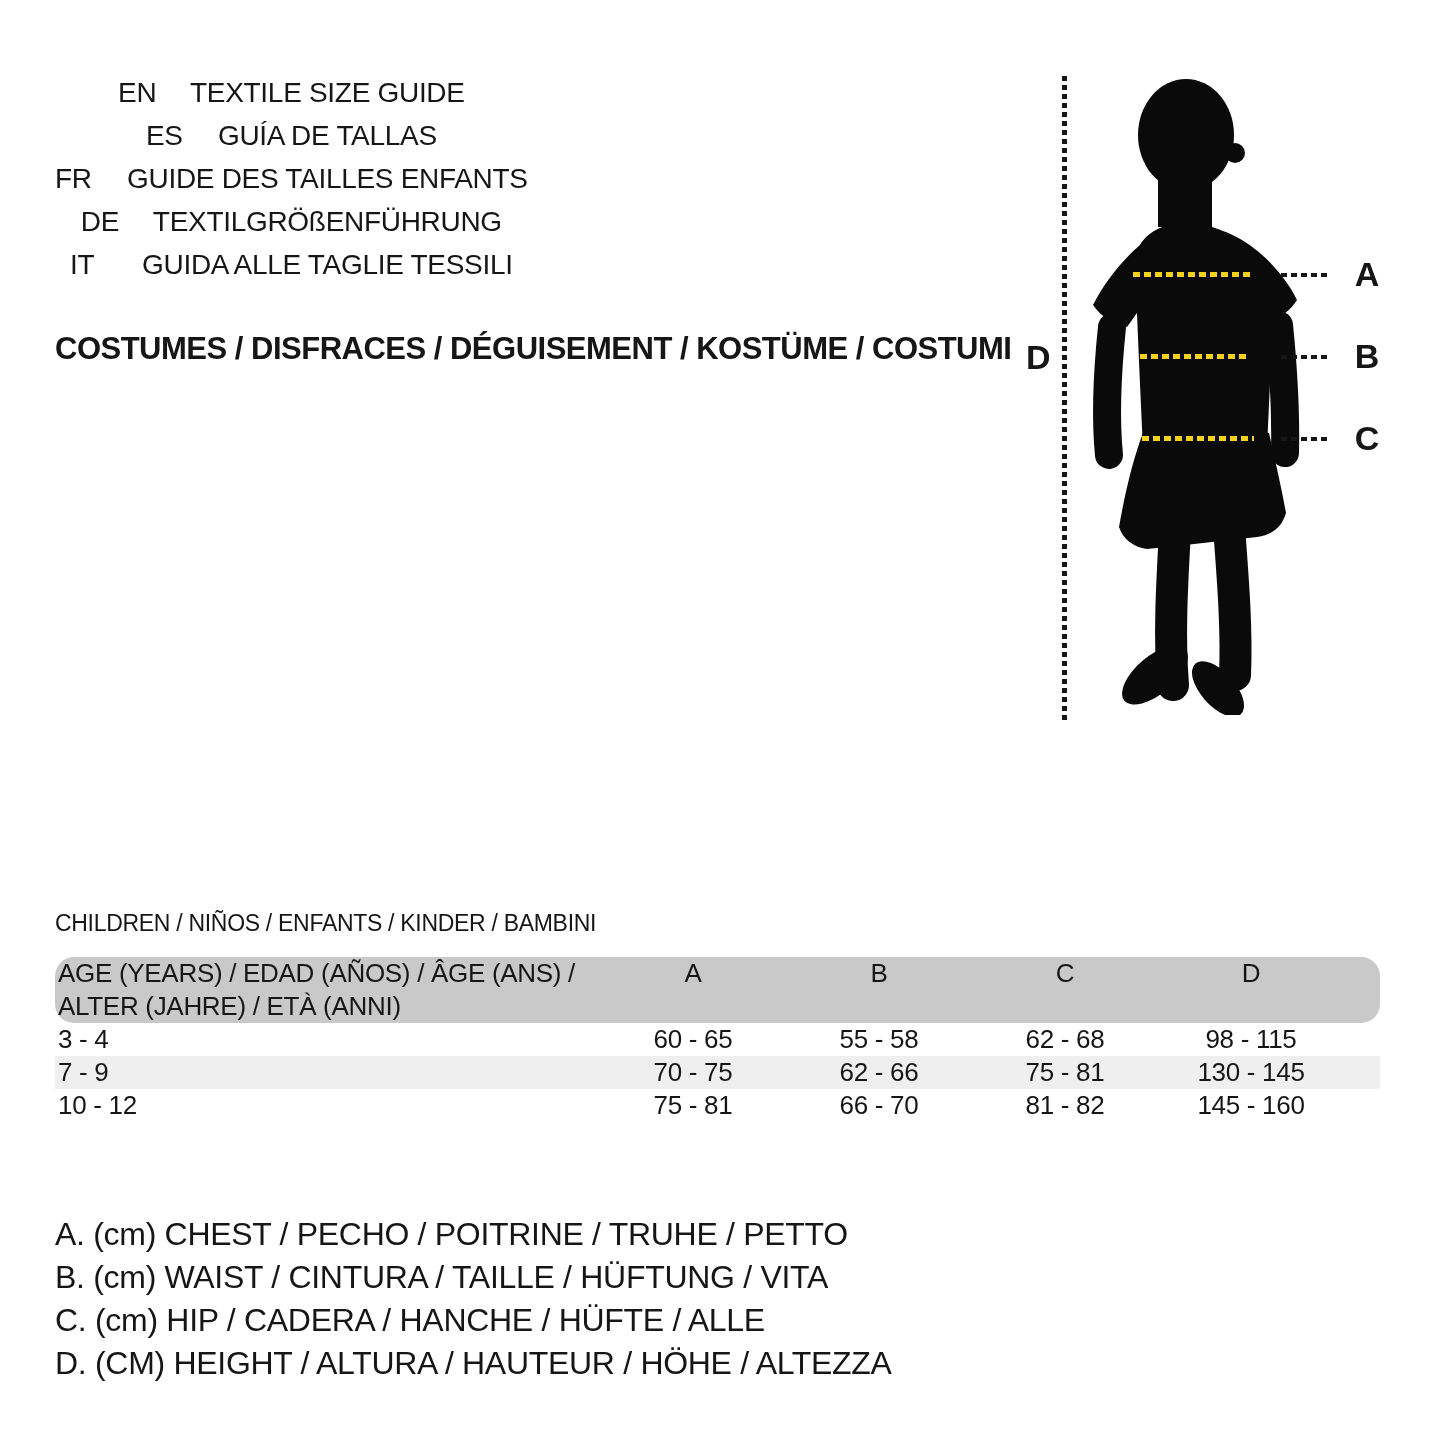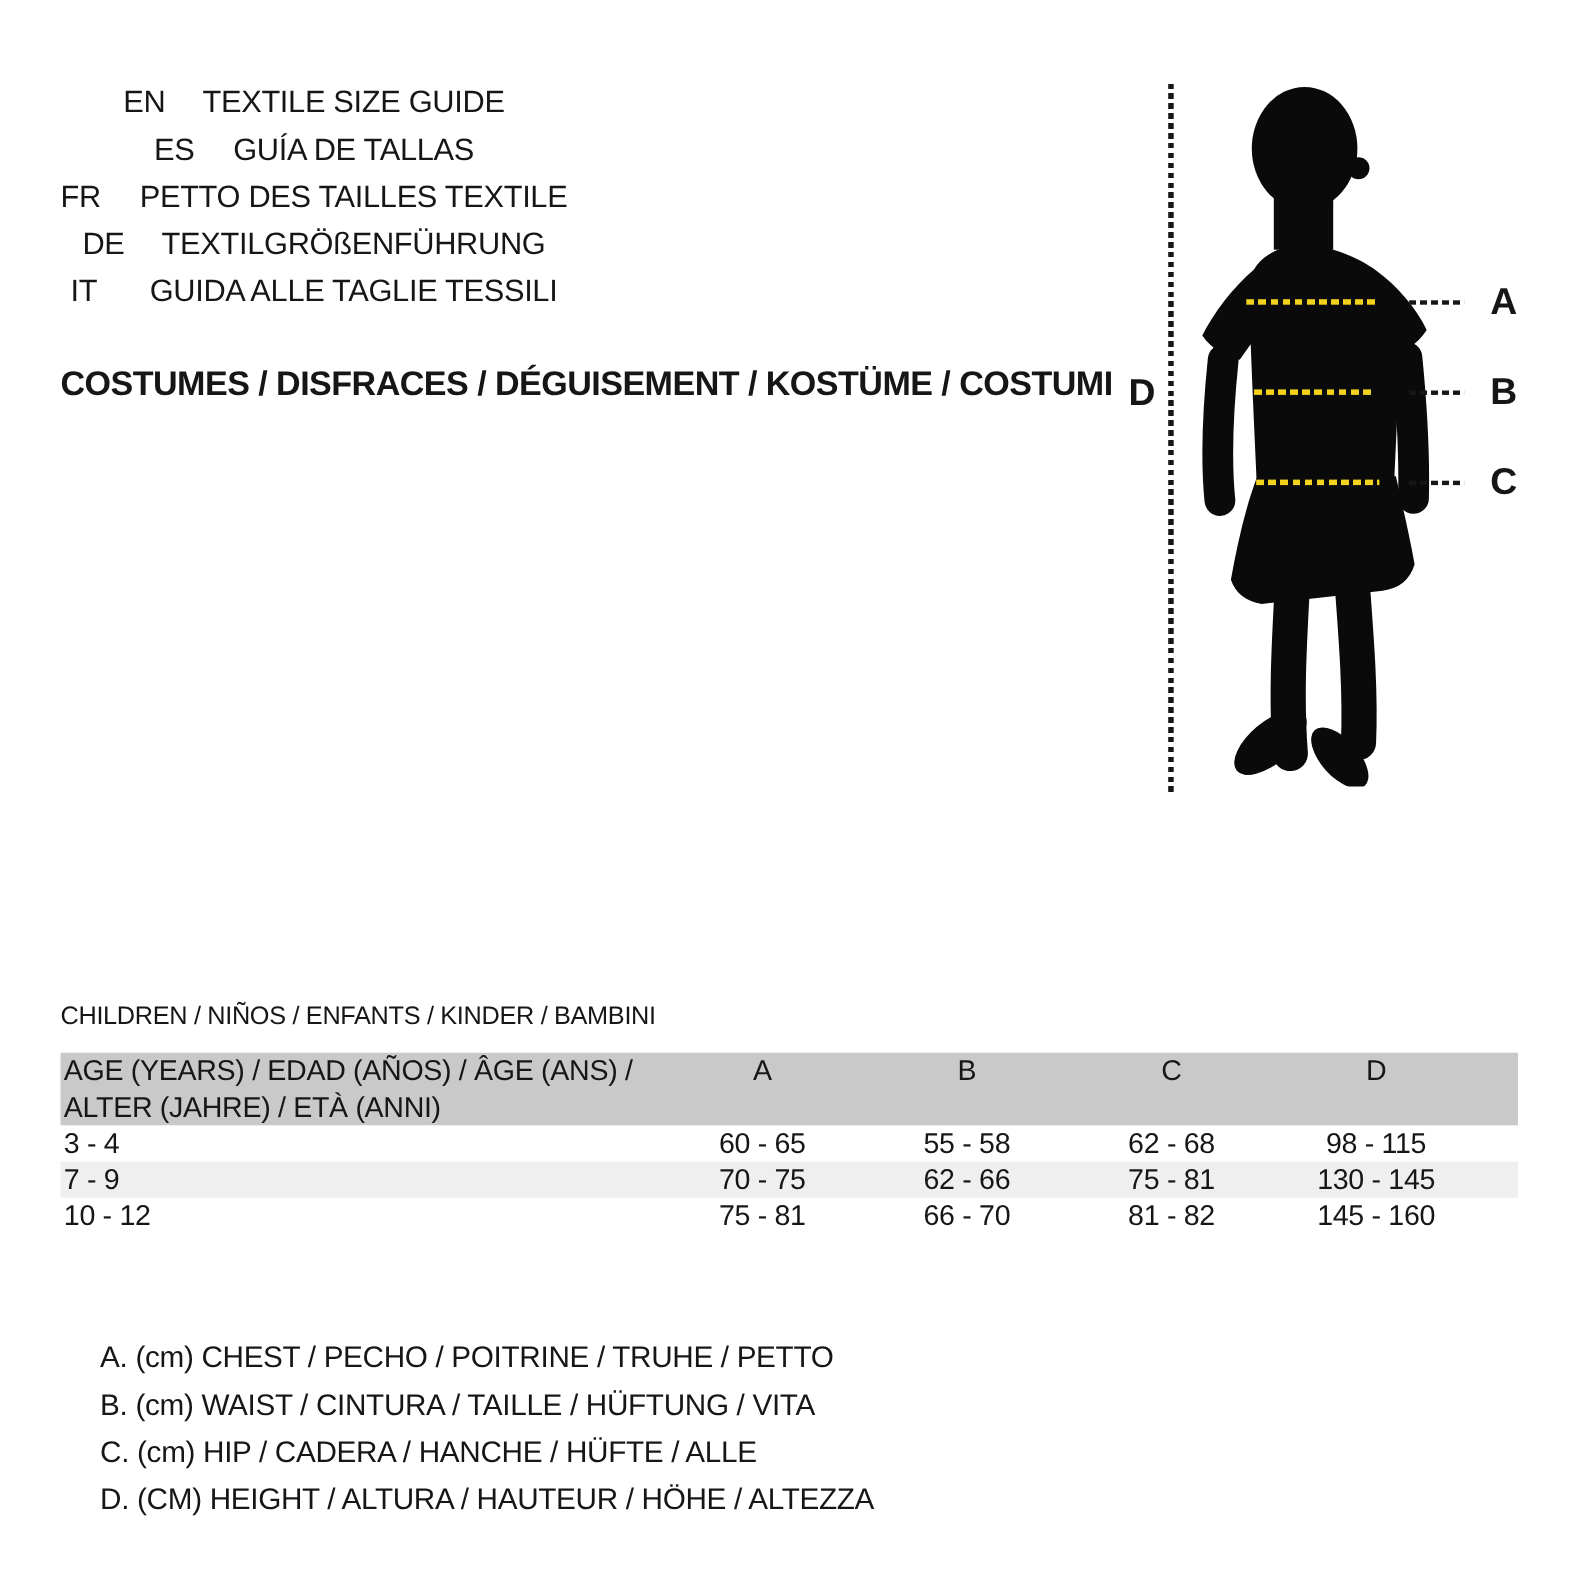--- a/index.html
+++ b/index.html
@@ -50,51 +50,51 @@
     font-size: 34px; font-weight: 700; line-height: 44px; }
   .mlabel.a { top: 192px; } .mlabel.b { top: 274px; } .mlabel.c { top: 356px; }
 
   
   .children-title { position: absolute; left: 55px; top: 910px;
     font-size: 23px; letter-spacing: -0.3px; white-space: nowrap; }
   .size-table { position: absolute; left: 55px; top: 957px; width: 1325px;
     font-size: 26px; letter-spacing: -0.3px; }
   .thead, .trow { display: grid; grid-template-columns: 545px 186px 186px 186px 186px;
     padding-right: 36px; }
-  .thead { background: var(--table-header-bg); height: 66px; }
+  .thead { background: var(--table-header-bg); height: 66px; border-radius: 19px; }
   .age-head { padding-left: 3px; line-height: 33px; }
   .col-letter { text-align: center; line-height: 33px; }
   .trow { height: 33px; line-height: 33px; }
   .trow:nth-child(even) { background: var(--table-row-alt); }
   .cell.age { padding-left: 3px; }
   .cell.val { text-align: center; }
 
   
   .legend { position: absolute; left: 55px; top: 1213px; }
-  .legend-line { height: 43px; line-height: 43px; font-size: 27px;
-    letter-spacing: -0.3px; white-space: nowrap; margin-left: 36px; }
+  .legend-line { height: 43px; line-height: 43px; font-size: 32px;
+    letter-spacing: -0.3px; white-space: nowrap; }
 </style>
 </head>
 <body>
 
 <div class="canvas">
 
   <div class="langs">
 
   <div class="lang-row">
         <span class="lang-code">EN</span>
         <span class="lang-title">TEXTILE SIZE GUIDE</span>
       </div>
       <div class="lang-row">
         <span class="lang-code">ES</span>
         <span class="lang-title">GUÍA DE TALLAS</span>
       </div>
       <div class="lang-row">
         <span class="lang-code">FR</span>
-        <span class="lang-title">PETTO DES TAILLES TEXTILE</span>
+        <span class="lang-title">GUIDE DES TAILLES ENFANTS</span>
       </div>
       <div class="lang-row">
         <span class="lang-code">DE</span>
         <span class="lang-title">TEXTILGRÖßENFÜHRUNG</span>
       </div>
       <div class="lang-row">
         <span class="lang-code">IT</span>
         <span class="lang-title">GUIDA ALLE TAGLIE TESSILI</span>
       </div>
     </div>

